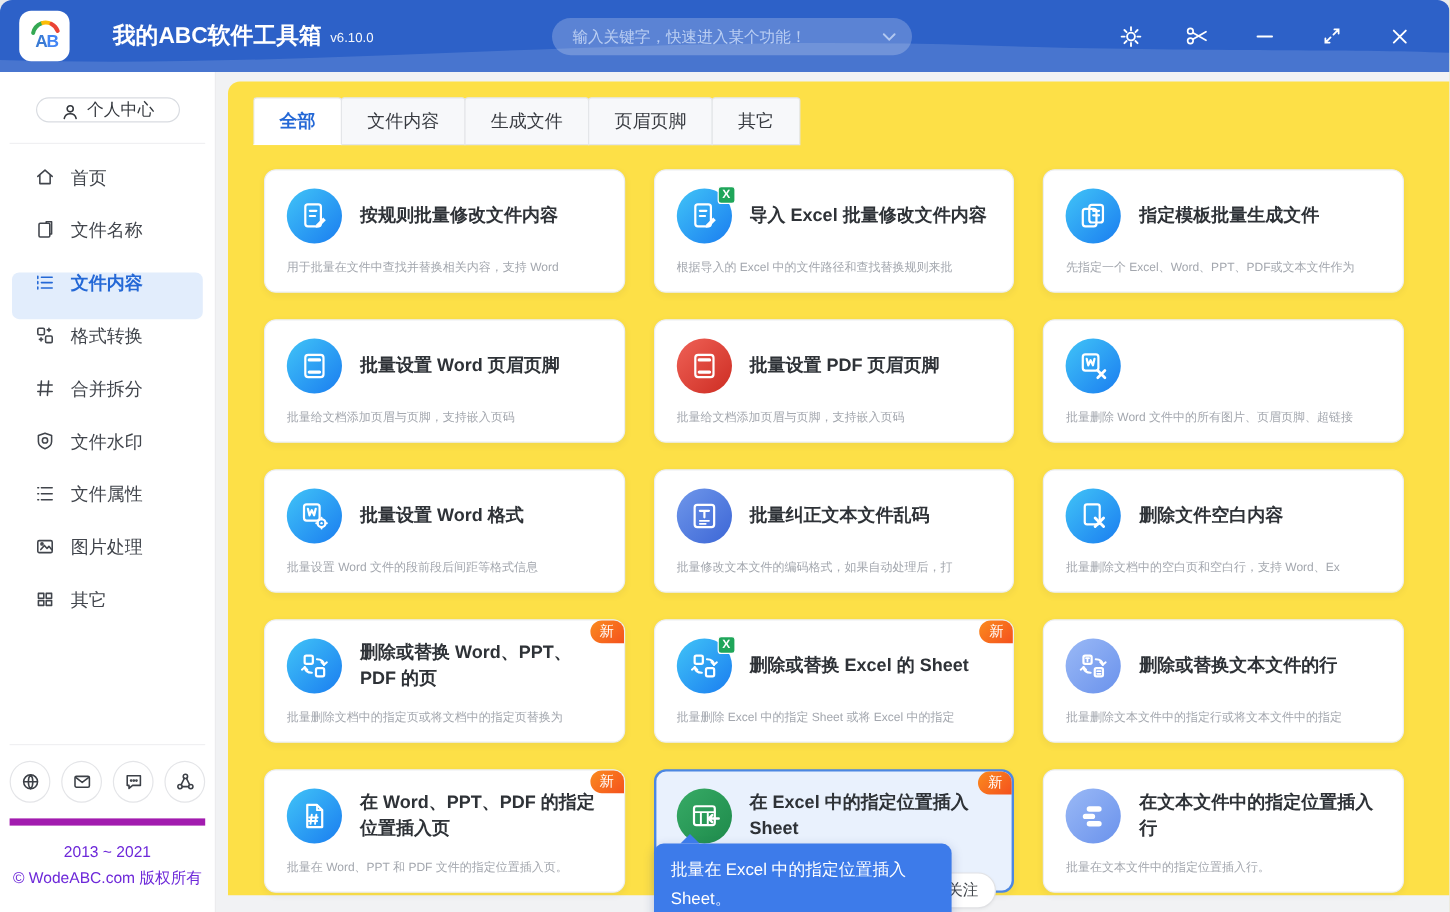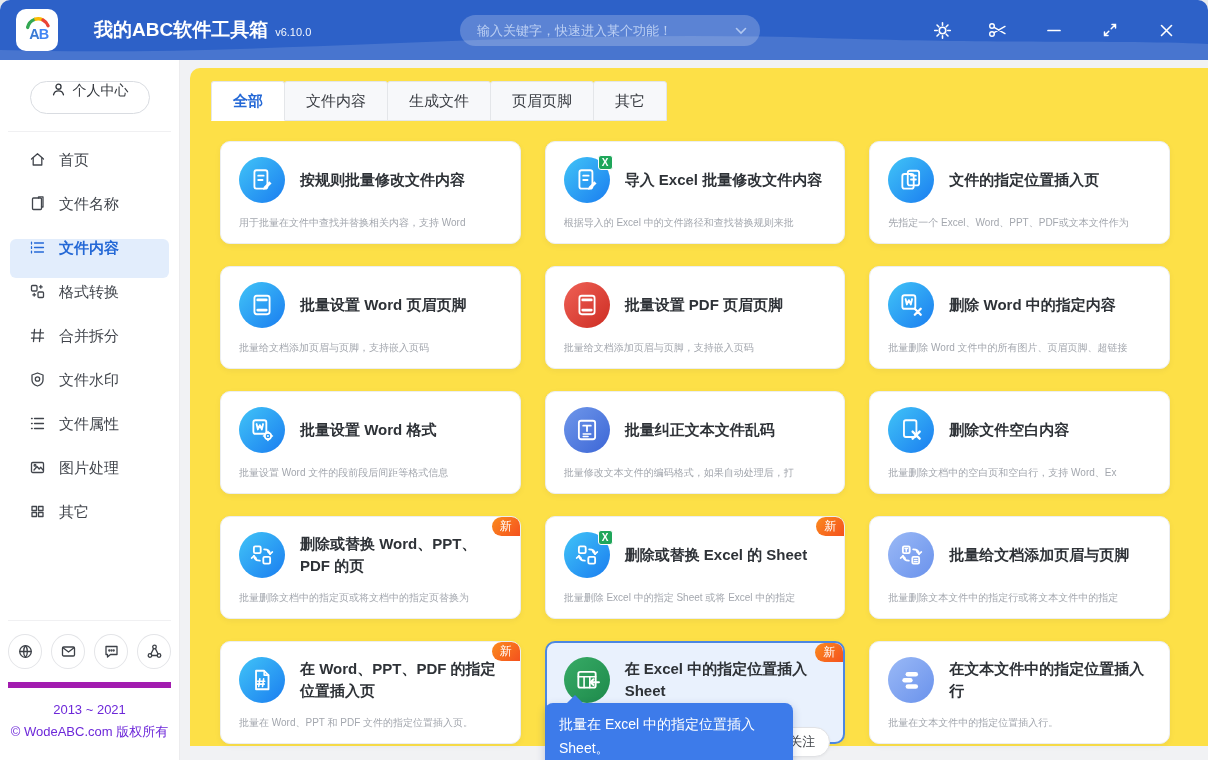--- a/index.html
+++ b/index.html
@@ -20,22 +20,22 @@
   .search input{flex:1;background:transparent;border:none;outline:none;color:#5eead4;font-size:13px;
                 padding:0 6px 0 17px;font-family:Liberation Serif, serif;}
   .search input::placeholder{color:rgba(210,225,250,.8);}
   .search .chev{margin-right:13px;display:flex;opacity:.75;}
   .tb-icons{position:absolute;right:14px;top:0;height:60px;display:flex;align-items:center;z-index:2;}
   .tb-btn{width:56px;height:60px;display:flex;align-items:center;justify-content:center;cursor:pointer;}
 
   
   .sidebar{position:absolute;left:0;top:60px;bottom:0;width:180px;background:#fff;display:flex;
            flex-direction:column;border-right:1px solid #ececee;}
-  .profile-btn{margin:21px auto 0;width:120px;height:33px;border:1px solid #d9dce1;border-radius:17px;
-               display:flex;align-items:flex-start;justify-content:center;gap:7px;font-size:14px;color:#33373d;
+  .profile-btn{margin:21px auto 0;width:120px;height:21px;border:1px solid #d9dce1;border-radius:17px;
+               display:flex;align-items:flex-end;justify-content:center;gap:7px;font-size:14px;color:#33373d;
                background:#fff;cursor:pointer;}
   .sb-div{height:1px;background:#f0f0f2;margin:17px 8px 8px;}
   .nav{flex:1;padding-top:6px;}
   .nav-item{display:flex;height:39px;margin:5px 10px;padding-left:19px;border-radius:6px;
             font-size:15px;color:#41454c;gap:13px;cursor:pointer;}
   .nav-item.active{background:#e2edfc;color:#2468d6;font-weight:bold;}
   .nav-icon{display:flex;width:17px;height:17px;}
   .sb-circles{display:flex;justify-content:center;gap:9px;padding:13px 0;border-top:1px solid #f0f0f2;margin:0 8px;}
   .circle-btn{width:35px;height:35px;border:1px solid #e4e5e8;border-radius:50%;display:flex;align-items:center;
               justify-content:center;color:#3c4047;cursor:pointer;background:#fff;}
@@ -323,21 +323,21 @@
 
     <div class="card-head">
       <div class="card-icon ic-blue">
               <svg width="26" height="26" viewBox="0 0 24 24" fill="none" stroke="#fff" stroke-width="1.7" stroke-linecap="round" stroke-linejoin="round">
                 <rect x="4" y="6.5" width="10.5" height="13.5" rx="2"></rect>
                 <rect x="9" y="3.5" width="10.5" height="13.5" rx="2"></rect>
                 <path d="M12 8 h4.5 M12 11.5 h4.5"></path>
               </svg>
 
       </div>
-      <div class="card-title">文件的指定位置插入页</div>
+      <div class="card-title">指定模板批量生成文件</div>
     </div>
     <div class="card-desc">先指定一个 Excel、Word、PPT、PDF或文本文件作为</div>
   </div>
         <div class="card">
 
     <div class="card-head">
       <div class="card-icon ic-blue">
               <svg width="26" height="26" viewBox="0 0 24 24" fill="none" stroke="#fff" stroke-width="1.7" stroke-linecap="round" stroke-linejoin="round">
                 <rect x="5" y="3.5" width="14" height="17" rx="2.2"></rect>
                 <path d="M8 7.3 h8 M8 16.7 h8" stroke-width="2.4"></path>
@@ -366,21 +366,20 @@
 
     <div class="card-head">
       <div class="card-icon ic-blue">
               <svg width="26" height="26" viewBox="0 0 24 24" fill="none" stroke="#fff" stroke-width="1.7" stroke-linecap="round" stroke-linejoin="round">
                 <rect x="4" y="3" width="12" height="12.5" rx="2"></rect>
                 <path d="M7 6.5 l1.2 5 1.8-4 1.8 4 1.2-5"></path>
                 <path d="M15.5 15.5 l5.5 5.5 M21 15.5 l-5.5 5.5" stroke-width="2.1"></path>
               </svg>
 
       </div>
-      <div class="card-title">删除 Word 中的指定内容</div>
     </div>
     <div class="card-desc">批量删除 Word 文件中的所有图片、页眉页脚、超链接</div>
   </div>
         <div class="card">
 
     <div class="card-head">
       <div class="card-icon ic-blue">
               <svg width="26" height="26" viewBox="0 0 24 24" fill="none" stroke="#fff" stroke-width="1.7" stroke-linecap="round" stroke-linejoin="round">
                 <rect x="4" y="3" width="12" height="12.5" rx="2"></rect>
                 <path d="M7 6.5 l1.2 5 1.8-4 1.8 4 1.2-5"></path>
@@ -468,21 +467,21 @@
                 <path d="M6.5 6 h2.3 M7.6 6 v2.5" stroke-width="1.4"></path>
                 <rect x="13.2" y="13.7" width="6.3" height="6.3" rx="1.2"></rect>
                 <path d="M15 16 h2.7 M15 18 h2.7" stroke-width="1.3"></path>
                 <path d="M14 6.8 q5 0 5.4 4.3"></path>
                 <path d="M19.4 11.1 l-2-2.2 M19.4 11.1 l2.2-1.9" stroke-width="1.5"></path>
                 <path d="M10 17.2 q-5 0 -5.4-4.3"></path>
                 <path d="M4.6 12.9 l2 2.2 M4.6 12.9 l-2.2 1.9" stroke-width="1.5"></path>
               </svg>
 
       </div>
-      <div class="card-title">批量给文档添加页眉与页脚</div>
+      <div class="card-title">删除或替换文本文件的行</div>
     </div>
     <div class="card-desc">批量删除文本文件中的指定行或将文本文件中的指定</div>
   </div>
         <div class="card">
     <span class="badge-new" style="display: block;">新</span>
     <div class="card-head">
       <div class="card-icon ic-blue">
               <svg width="26" height="26" viewBox="0 0 24 24" fill="none" stroke="#fff" stroke-width="1.7" stroke-linecap="round" stroke-linejoin="round">
                 <path d="M6.5 3.5 h7.5 l4 4 V20.5 h-11.5 z"></path>
                 <path d="M14 3.5 v4 h4" stroke-width="1.4"></path>

